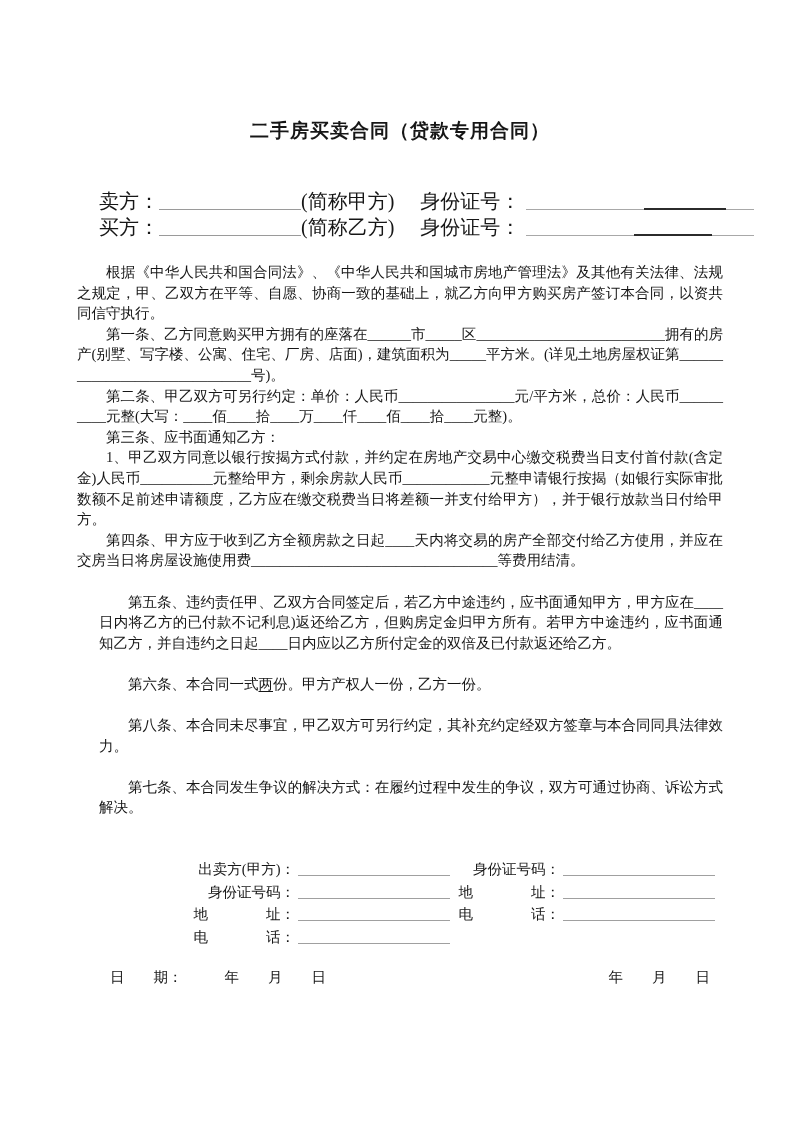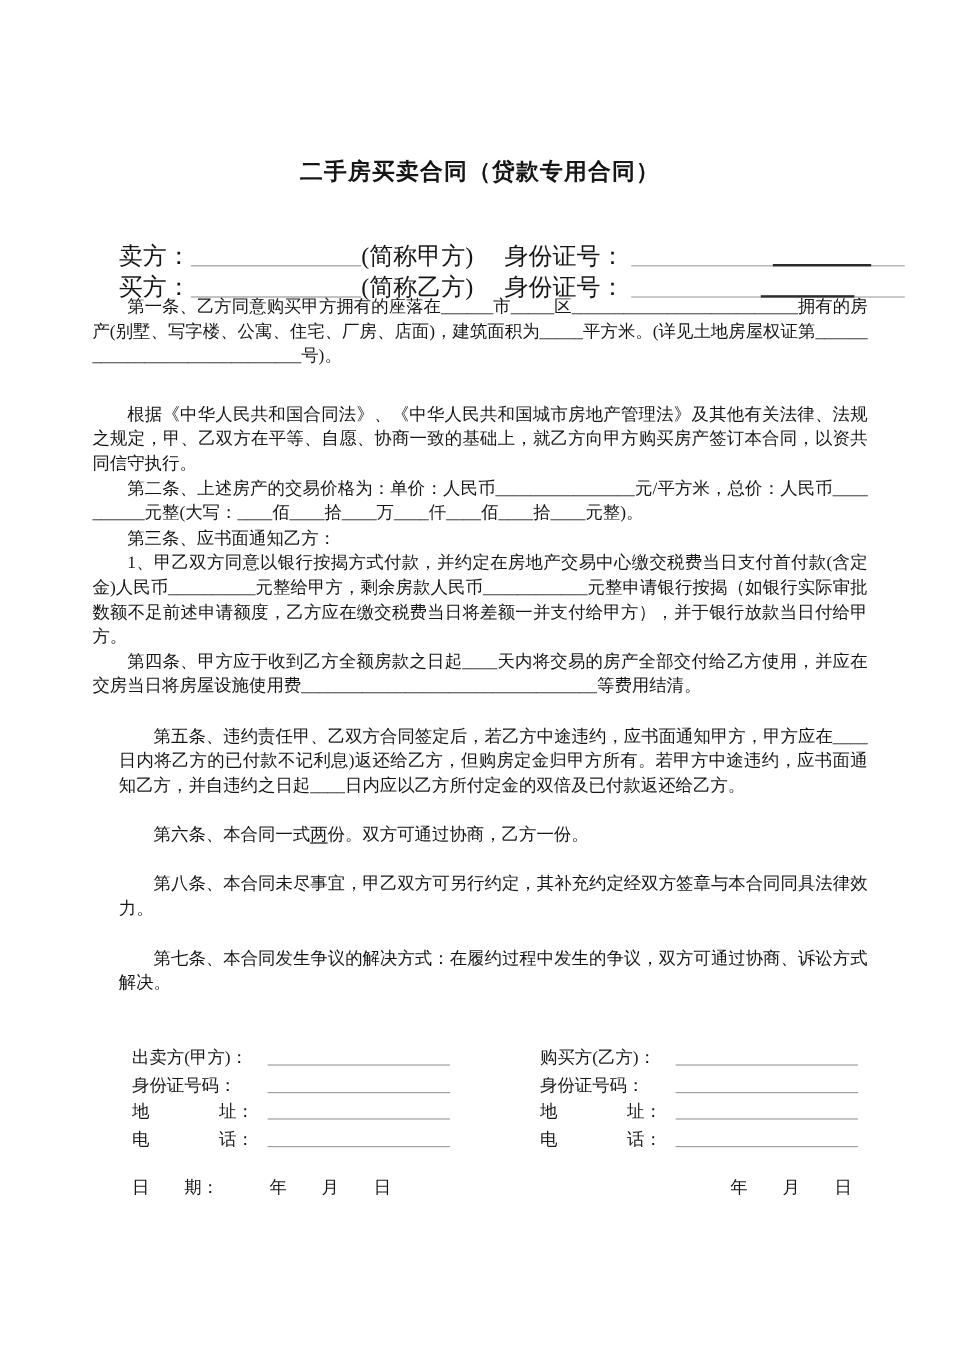--- a/index.html
+++ b/index.html
@@ -6,21 +6,21 @@
   .page{
     position:relative;
     width:800px;height:1132px;
     background:#ffffff;
     color:#161616;
     font-family:"Liberation Serif","DejaVu Serif",serif;
     overflow:hidden;
   }
   .content{padding:114px 77px 0 77px;}
   .doc-title{
-    margin:16px;
+    margin:4px;
     font-family:"Liberation Sans","DejaVu Sans",sans-serif;
     font-size:19px;
     font-weight:700;
     text-align:center;
     letter-spacing:1px;
   }
   .party-row{
     font-size:20px;
     padding-left:22px;
     white-space:nowrap;
@@ -63,21 +63,21 @@
   .para.spaced{margin-top:20.6px;margin-left:22px;}
   .u-char{text-decoration:underline;text-underline-offset:2px;}
   .sig-block{
     display:flex;
     margin-top:42px;
     padding-left:33px;
     font-size:14.5px;
   }
   .sig-col{width:340px;}
   .sig-col.right{width:auto;}
-  .sig-row{height:16px;margin-top:6.5px;white-space:nowrap;}
+  .sig-row{height:16px;margin-top:6.5px;white-space:nowrap;text-align:right;}
   .sig-row:first-child{margin-top:0;}
   .sig-lbl{display:inline-block;min-width:110px;}
   .sig-line{
     display:inline-block;
     width:152px;height:12px;
     border-bottom:1px solid #a0a0a0;
     vertical-align:-2px;
     margin-left:3px;
   }
   .date-row{
@@ -100,50 +100,47 @@
     <h1 class="doc-title">二手房买卖合同（贷款专用合同）</h1>
 
     <div class="party-row first">
       <span>卖方：</span><span class="blank name"></span><span>(简称甲方)</span><span class="gap"></span><span>身份证号：</span><span class="id-blank seller"><span class="dark-seg"></span></span>
     </div>
 
     <div class="party-row second">
       <span>买方：</span><span class="blank name"></span><span>(简称乙方)</span><span class="gap"></span><span>身份证号：</span><span class="id-blank buyer"><span class="dark-seg"></span></span>
     </div>
 
+    <p class="para preamble">根据《中华人民共和国合同法》、《中华人民共和国城市房地产管理法》及其他有关法律、法规之规定，甲、乙双方在平等、自愿、协商一致的基础上，就乙方向甲方购买房产签订本合同，以资共同信守执行。</p>
     <p class="para">第一条、乙方同意购买甲方拥有的座落在______市_____区__________________________拥有的房产(别墅、写字楼、公寓、住宅、厂房、店面)，建筑面积为_____平方米。(详见土地房屋权证第______________________________号)。</p>
-    <p class="para preamble">根据《中华人民共和国合同法》、《中华人民共和国城市房地产管理法》及其他有关法律、法规之规定，甲、乙双方在平等、自愿、协商一致的基础上，就乙方向甲方购买房产签订本合同，以资共同信守执行。</p>
-    <p class="para">第二条、上述房产的交易价格为：单价：人民币________________元/平方米，总价：人民币__________元整(大写：____佰____拾____万____仟____佰____拾____元整)。</p>
+    <p class="para">第二条、甲乙双方可另行约定：单价：人民币________________元/平方米，总价：人民币__________元整(大写：____佰____拾____万____仟____佰____拾____元整)。</p>
     <p class="para">第三条、应书面通知乙方：</p>
     <p class="para">1、甲乙双方同意以银行按揭方式付款，并约定在房地产交易中心缴交税费当日支付首付款(含定金)人民币__________元整给甲方，剩余房款人民币____________元整申请银行按揭（如银行实际审批数额不足前述申请额度，乙方应在缴交税费当日将差额一并支付给甲方），并于银行放款当日付给甲方。</p>
     <p class="para">第四条、甲方应于收到乙方全额房款之日起____天内将交易的房产全部交付给乙方使用，并应在交房当日将房屋设施使用费__________________________________等费用结清。</p>
     <p class="para spaced">第五条、违约责任甲、乙双方合同签定后，若乙方中途违约，应书面通知甲方，甲方应在____日内将乙方的已付款不记利息)返还给乙方，但购房定金归甲方所有。若甲方中途违约，应书面通知乙方，并自违约之日起____日内应以乙方所付定金的双倍及已付款返还给乙方。</p>
-    <p class="para spaced"><span>第六条、本合同一式</span><span class="u-char">两</span><span>份。双方可通过协商，乙方一份。</span></p>
+    <p class="para spaced"><span>第六条、本合同一式</span><span class="u-char">两</span><span>份。甲方产权人一份，乙方一份。</span></p>
     <p class="para spaced">第八条、本合同未尽事宜，甲乙双方可另行约定，其补充约定经双方签章与本合同同具法律效力。</p>
     <p class="para spaced">第七条、本合同发生争议的解决方式：在履约过程中发生的争议，双方可通过协商、诉讼方式解决。</p>
 
     <div class="sig-block">
       <div class="sig-col">
         <div class="sig-row">
           <span class="sig-lbl">出卖方(甲方)：</span><span class="sig-line"></span>
         </div>
         <div class="sig-row">
           <span class="sig-lbl">身份证号码：</span><span class="sig-line"></span>
         </div>
         <div class="sig-row">
           <span class="sig-lbl">地　　　　址：</span><span class="sig-line"></span>
         </div>
         <div class="sig-row">
           <span class="sig-lbl">电　　　　话：</span><span class="sig-line"></span>
         </div>
       </div>
       <div class="sig-col right">
-        <div class="sig-row">
-          <span class="sig-lbl">购买方(乙方)：</span><span class="sig-line"></span>
-        </div>
         <div class="sig-row">
           <span class="sig-lbl">身份证号码：</span><span class="sig-line"></span>
         </div>
         <div class="sig-row">
           <span class="sig-lbl">地　　　　址：</span><span class="sig-line"></span>
         </div>
         <div class="sig-row">
           <span class="sig-lbl">电　　　　话：</span><span class="sig-line"></span>
         </div>
       </div>

